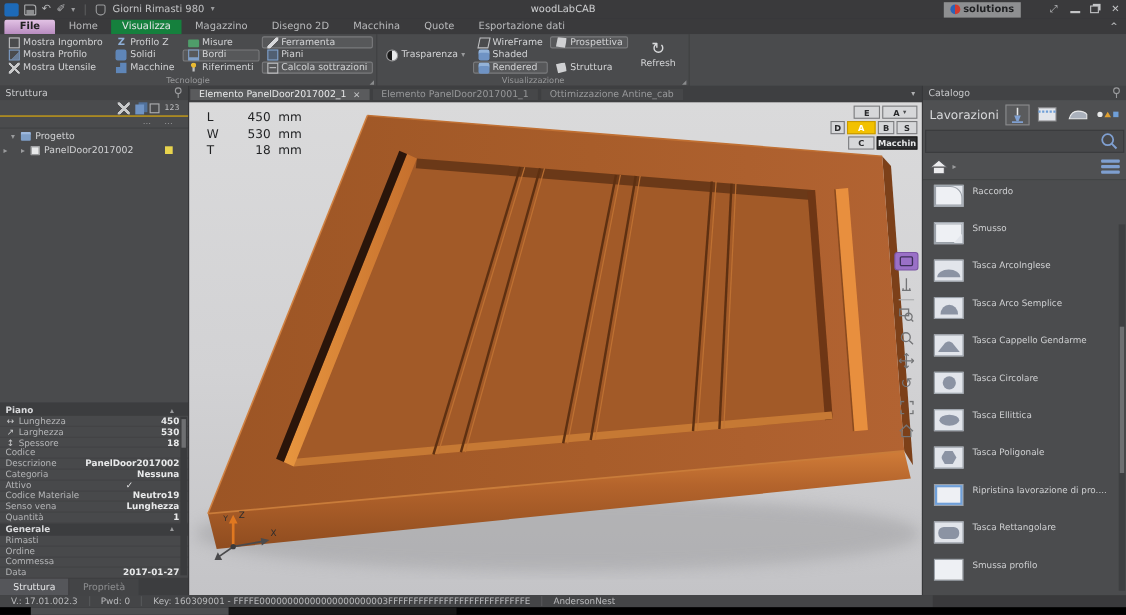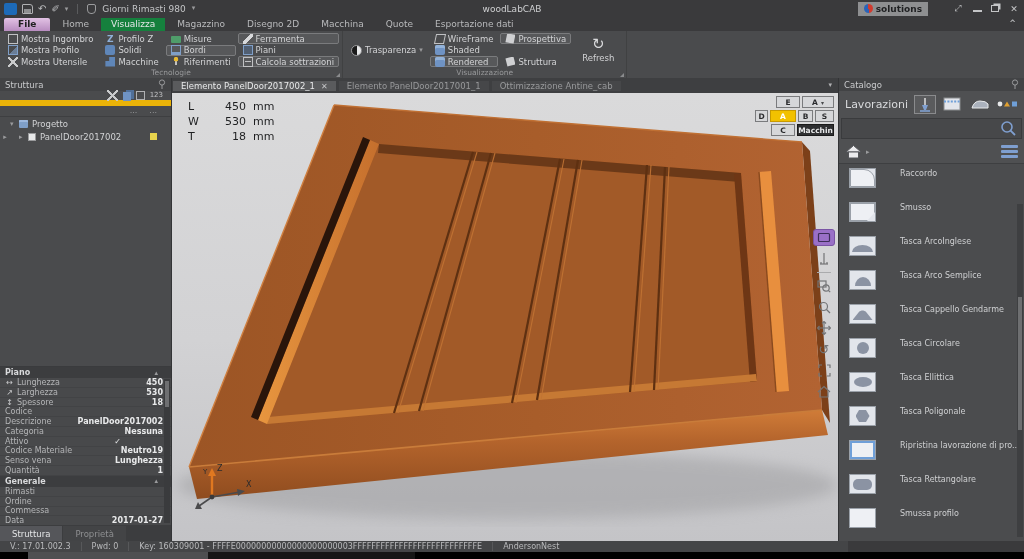--- a/index.html
+++ b/index.html
@@ -79,21 +79,21 @@
   .ri-ortho { background:#cfd0d2; clip-path:polygon(0 20%,80% 0,100% 80%,20% 100%); }
   .ri-refresh { color:#d8d9db; font-size:15px; line-height:14px; width:16px; height:14px; text-align:center; }
 
   
   .main { position:absolute; left:0; top:78px; width:1024px; height:463px; display:flex; }
 
   
   .leftpanel { width:172px; background:#4a4b4d; display:flex; flex-direction:column; border-right:1px solid #333436; }
   .phead { height:13px; background:#424345; display:flex; align-items:center; padding:0 5px; font-size:8.5px; color:#c9cacc; }
   .phead .pin { margin-left:auto; }
-  .stoolbar { height:15px; display:flex; justify-content:flex-end; align-items:center; gap:5px; padding:0 8px; background:#4a4b4d; border-bottom:6px solid #eab308; }
+  .stoolbar { height:15px; display:flex; justify-content:flex-end; align-items:center; gap:5px; padding:0 8px; background:#4a4b4d; border-bottom:1px solid #eab308; }
   .sti { width:11px; height:11px; display:inline-block; }
   .sti-pages { background:#6f93c4; width:8px; height:9px; box-shadow:3px -2px 0 0 #50709a; margin-top:2px; }
   .sti-sq { border:1px solid #b0b1b3; width:9px; height:9px; }
   .sti-123 { color:#c0c1c3; font-size:7px; line-height:11px; letter-spacing:0; width:auto; }
   .colhead { height:11px; border-bottom:1px solid #3e3f41; display:flex; justify-content:flex-end; gap:12px; padding:0 14px; color:#98999b; font-size:8px; line-height:10px; }
   .tree { height:249px; position:relative; background:#4a4b4d; }
   .trow { display:flex; align-items:center; height:13px; font-size:8.5px; color:#d2d3d5; padding-right:14px; }
   .trow .gut { width:10px; text-align:center; color:#9a9b9d; font-size:7px; flex:none; }
   .trow .tw { color:#9a9b9d; font-size:7px; width:9px; flex:none; }
   .tico-folder { width:9px; height:8px; background:#7f9fc8; border-radius:1px; box-shadow:inset 0 2px #9db8dd; margin-right:4px; flex:none; }
@@ -152,21 +152,21 @@
   .lavrow { height:26px; display:flex; align-items:center; padding:0 6px; gap:6px; }
   .lavrow .lavtitle { font-size:11px; color:#d8d9db; flex:1; }
   .lavic { width:24px; height:19px; display:flex; align-items:center; justify-content:center; }
   .lavic.sel { border:1px solid #8a8b8d; background:#5a5b5d; }
   .searchrow { height:21px; background:#47484a; border:1px solid #3a3b3d; margin:1px 2px; display:flex; align-items:center; justify-content:flex-end; padding:0 4px; }
   .navrow { height:24px; display:flex; align-items:center; padding:0 6px; gap:4px; border-bottom:1px solid #3e3f41; }
   .navrow .spacer { flex:1; }
   .burger { display:flex; flex-direction:column; gap:2px; }
   .burger span { width:17px; height:3px; background:#7f9fd0; border-radius:1px; }
   .catlist { flex:1; background:#4b4c4e; position:relative; overflow:hidden; padding:4px 0 0 10px; }
-  .citem { height:34px; display:flex; gap:24px; }
+  .citem { height:34px; display:flex; gap:8px; }
   .thumb { width:27px; height:20px; background:#e2e5eb; border:1px solid #9aa0a8; display:flex; align-items:center; justify-content:center; flex:none; }
   .clabel { font-size:8px; color:#cfd0d2; padding-top:1px; }
   .shape { background:#8b93a3; }
   .sh-round-corner { width:100%; height:100%; background:#eef0f4; border:1px solid #9aa0a8; border-top-right-radius:11px; }
   .sh-chamfer { width:100%; height:100%; background:#eef0f4; border:1px solid #9aa0a8; clip-path:polygon(0 0,100% 0,100% 50%,68% 100%,0 100%); }
   .sh-flat-arch { width:21px; height:7px; border-radius:50% 50% 0 0/100% 100% 0 0; align-self:flex-end; margin-bottom:3px; }
   .sh-dome { width:16px; height:9px; border-radius:50% 50% 0 0/100% 100% 0 0; align-self:flex-end; margin-bottom:3px; }
   .sh-hat { width:20px; height:10px; clip-path:polygon(0 100%,34% 16%,46% 4%,54% 4%,66% 16%,100% 100%); align-self:flex-end; margin-bottom:3px; }
   .sh-circle { width:12px; height:12px; border-radius:50%; }
   .sh-ellipse { width:18px; height:10px; border-radius:50%; }

